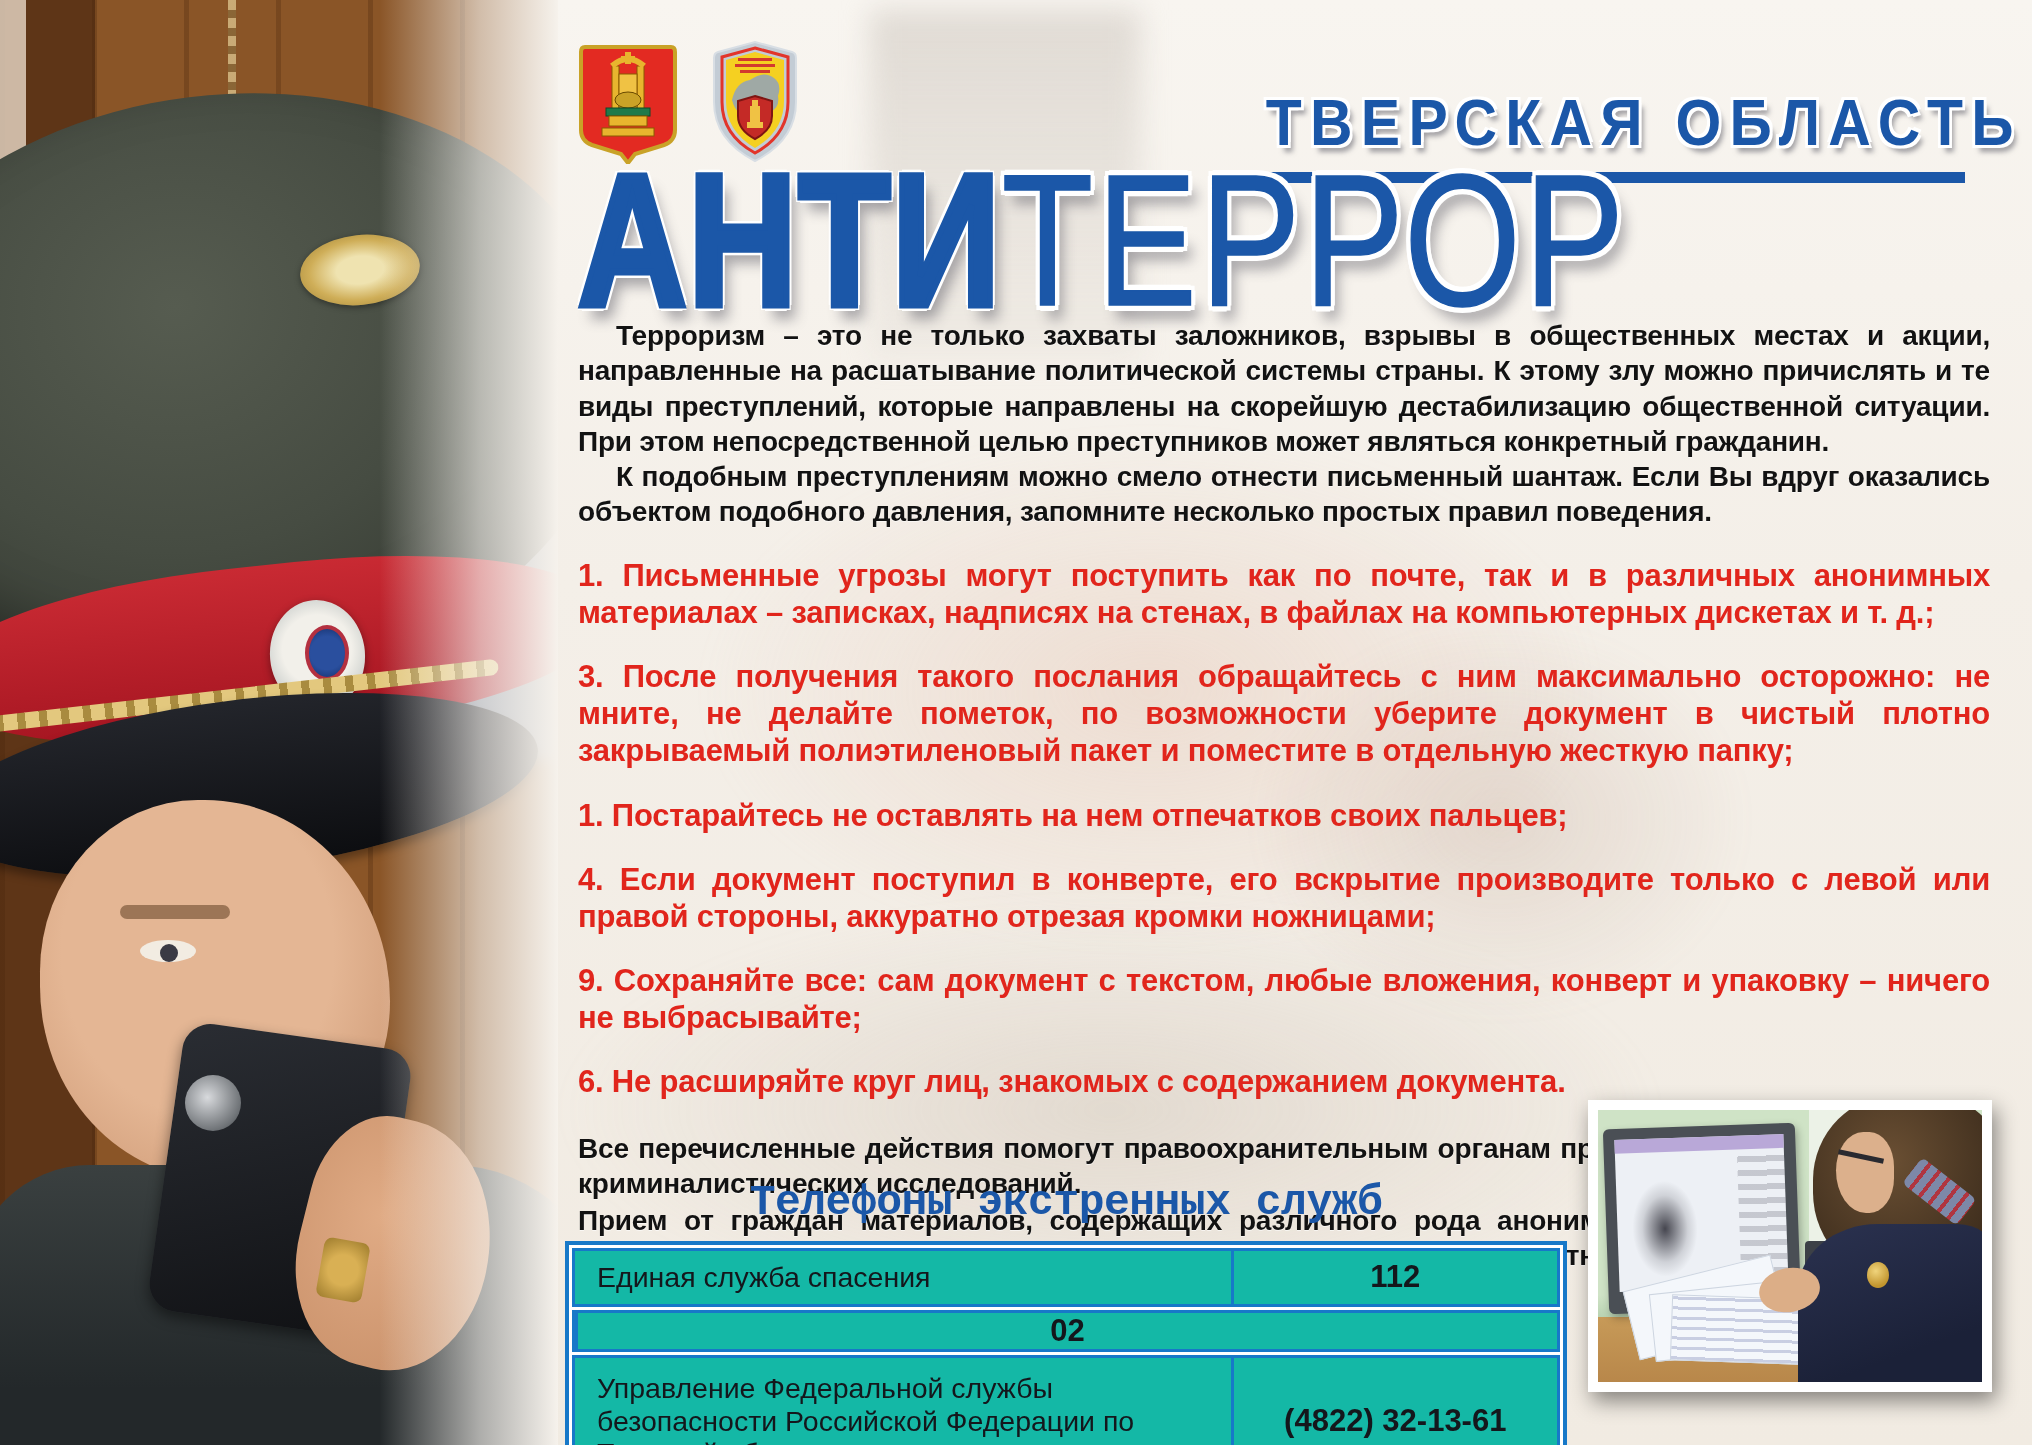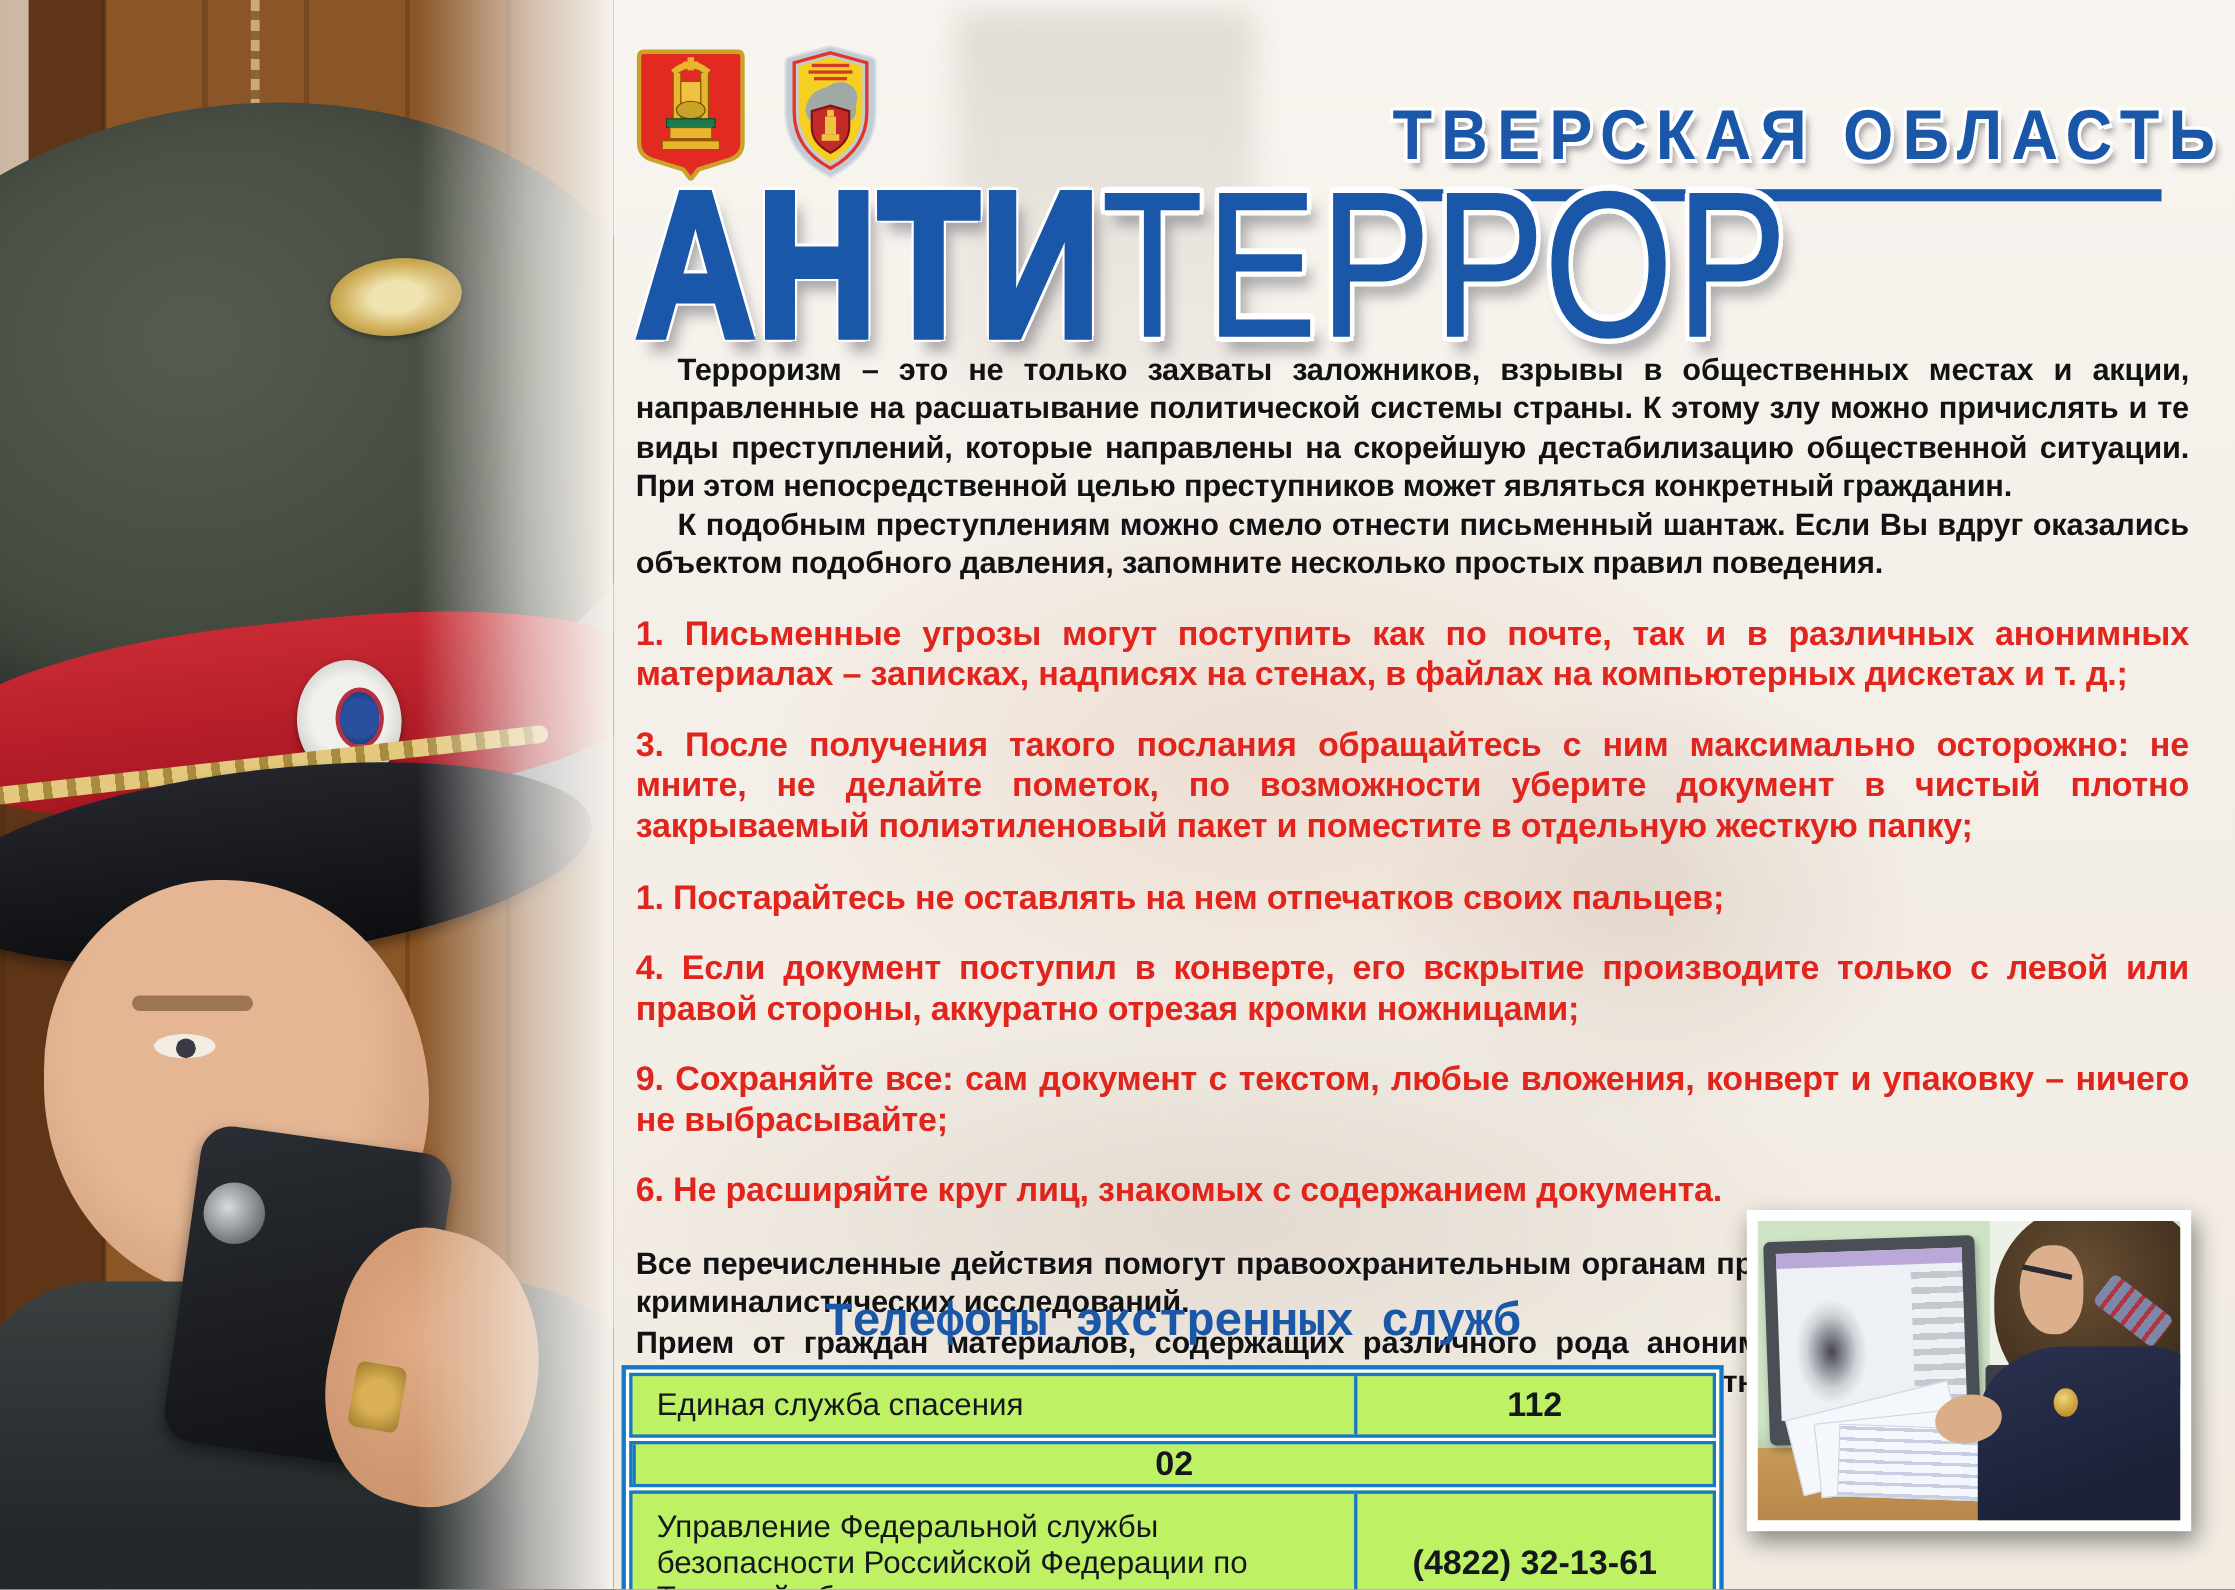--- a/index.html
+++ b/index.html
@@ -102,21 +102,21 @@
   .para.indent{text-indent:38px;}
   .rule{font-size:31px;font-weight:bold;color:#e1251c;line-height:1.2;text-align:justify;
     margin:27px 0 0 0;letter-spacing:-.2px;}
   .outro1{margin-top:30px;}
   .outro2{margin-top:2px;}
 
   
   .phones{position:absolute;left:565px;top:1178px;width:1002px;}
   .phones-title{font-size:43px;font-weight:bold;color:#1b57a8;text-align:center;margin:0 0 14px 0;letter-spacing:-.5px;font-family:Liberation Mono, monospace;}
   .ptable{border:4px solid #1778c8;background:#ffffff;}
-  .prow{display:flex;border:3px solid #1778c8;margin:3px;background:#bef264;}
+  .prow{display:flex;border:3px solid #1778c8;margin:3px;background:#14b8a6;}
   .pcell-s{flex:0 0 63.5%;display:flex;align-items:center;padding:10px 10px 10px 22px;
     font-size:28.5px;color:#14171c;line-height:1.15;}
   .pcell-n{flex:1;display:flex;align-items:center;justify-content:center;border-left:3px solid #1778c8;
     font-size:31px;font-weight:bold;color:#14171c;text-align:center;}
   .prow.tall .pcell-s{padding-top:14px;padding-bottom:14px;}
 
   
   .photo-br{position:absolute;left:1588px;top:1100px;width:404px;height:292px;background:#fff;
     padding:10px;box-shadow:4px 9px 20px rgba(0,0,0,.45);box-sizing:border-box;}
   .photo-br-inner{position:relative;width:100%;height:100%;overflow:hidden;

